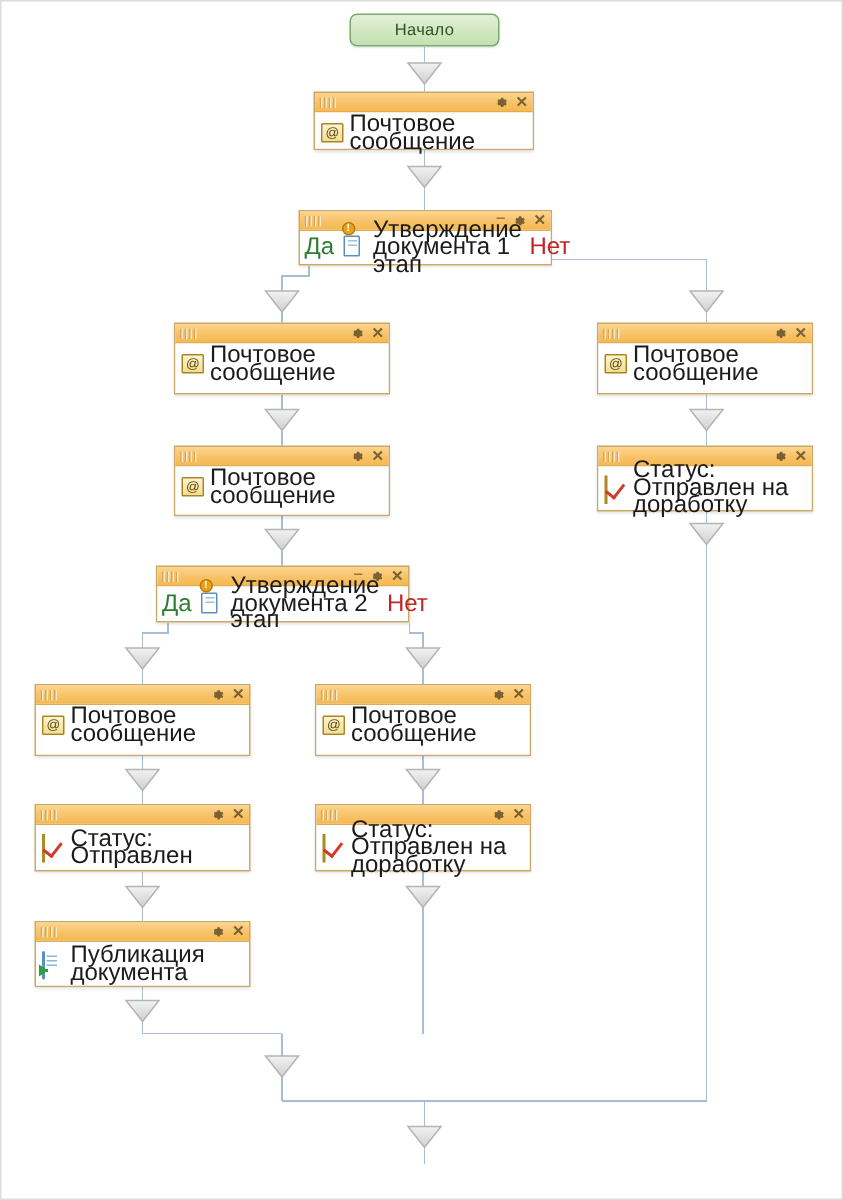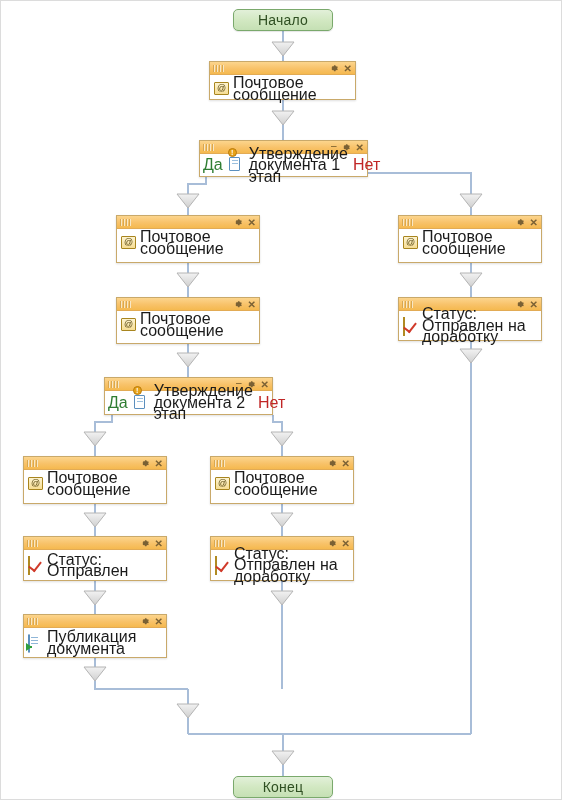--- a/index.html
+++ b/index.html
@@ -38,21 +38,21 @@
     border: 1px solid #7aa96c;
     border-radius: 5px;
     background: linear-gradient(to bottom, #e2f0d9 0%, #d2e8c2 50%, #c5e0b4 100%);
     box-sizing: border-box;
     display: flex;
     align-items: center;
     justify-content: center;
     box-shadow: 0 1px 1px rgba(0,0,0,0.10);
   }
   .term-label {
-    font-size: 14px;
+    font-size: 11px;
     color: #2f4f22;
     letter-spacing: .2px;
     white-space: nowrap;
   }
 
   
   .win {
     position: absolute;
     border: 1px solid #c9a96a;
     background: #ffffff;
@@ -644,17 +644,14 @@
       </span>
     </div>
     <div class="win-body">
       <span class="node-icon">
         <span class="ico-doc"><span class="arrow"></span></span>
       </span>
       <span class="node-text">Публикация документа</span>
     </div>
   </div>
 
-  <div class="term" style="left:232px; top:775px; width:100px;">
-    <span class="term-label">Конец</span>
-  </div>
 
 </div>
 
 </body></html>

